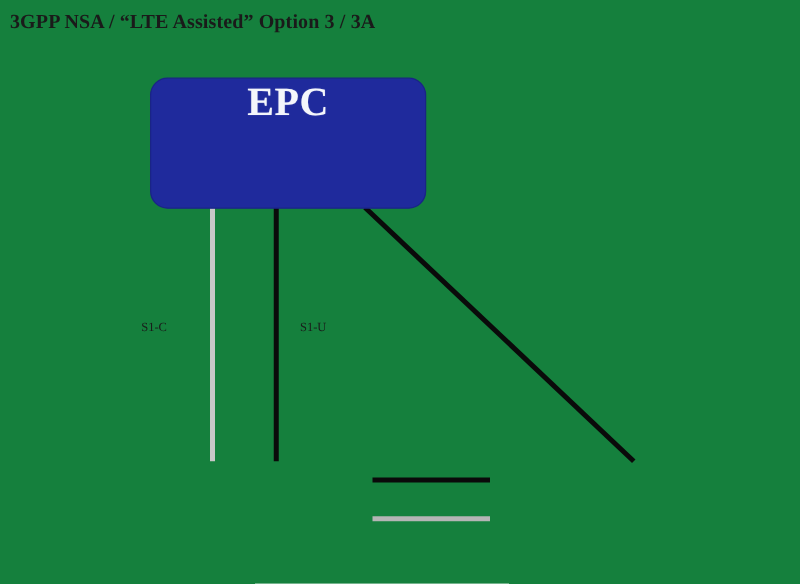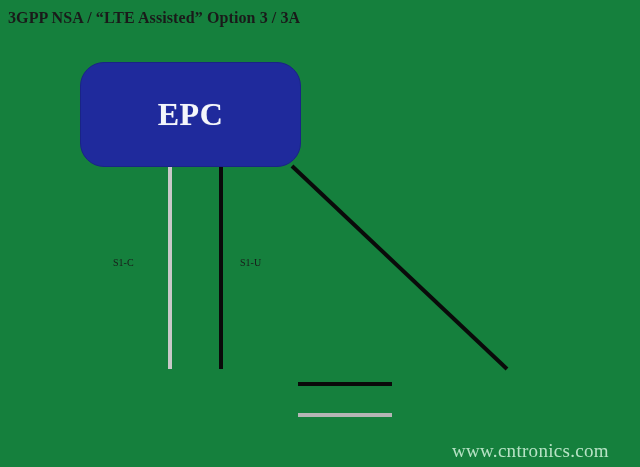--- a/index.html
+++ b/index.html
@@ -34,27 +34,27 @@
     left: 0;
     top: 0;
     width: 640px;
     height: 467px;
   }
 
   
   .node {
     position: absolute;
     display: flex;
-    align-items: center;
     justify-content: center;
     box-sizing: border-box;
-    border-radius: 24px;
+    border-radius: 14px;
     font-weight: bold;
     color: #f4f6fb;
     text-shadow: 0 0 1px rgba(255,255,255,0.35);
+    margin-left: 40px;
   }
   #node-epc {
     left: 80px;
     top: 62px;
     width: 221px;
     height: 105px;
     background: #1f2a9c;
     border: 1px solid #1a2486;
     font-size: 32px;
     letter-spacing: 0.5px;
@@ -123,15 +123,14 @@
   <div class="node" id="node-epc">
     <span>EPC</span>
   </div>
 
 
 
   <div class="link-label" id="label-s1c">S1-C</div>
 
   <div class="link-label" id="label-s1u">S1-U</div>
 
-  <div id="watermark">www.cntronics.com</div>
 
 </div>
 
 </body></html>

